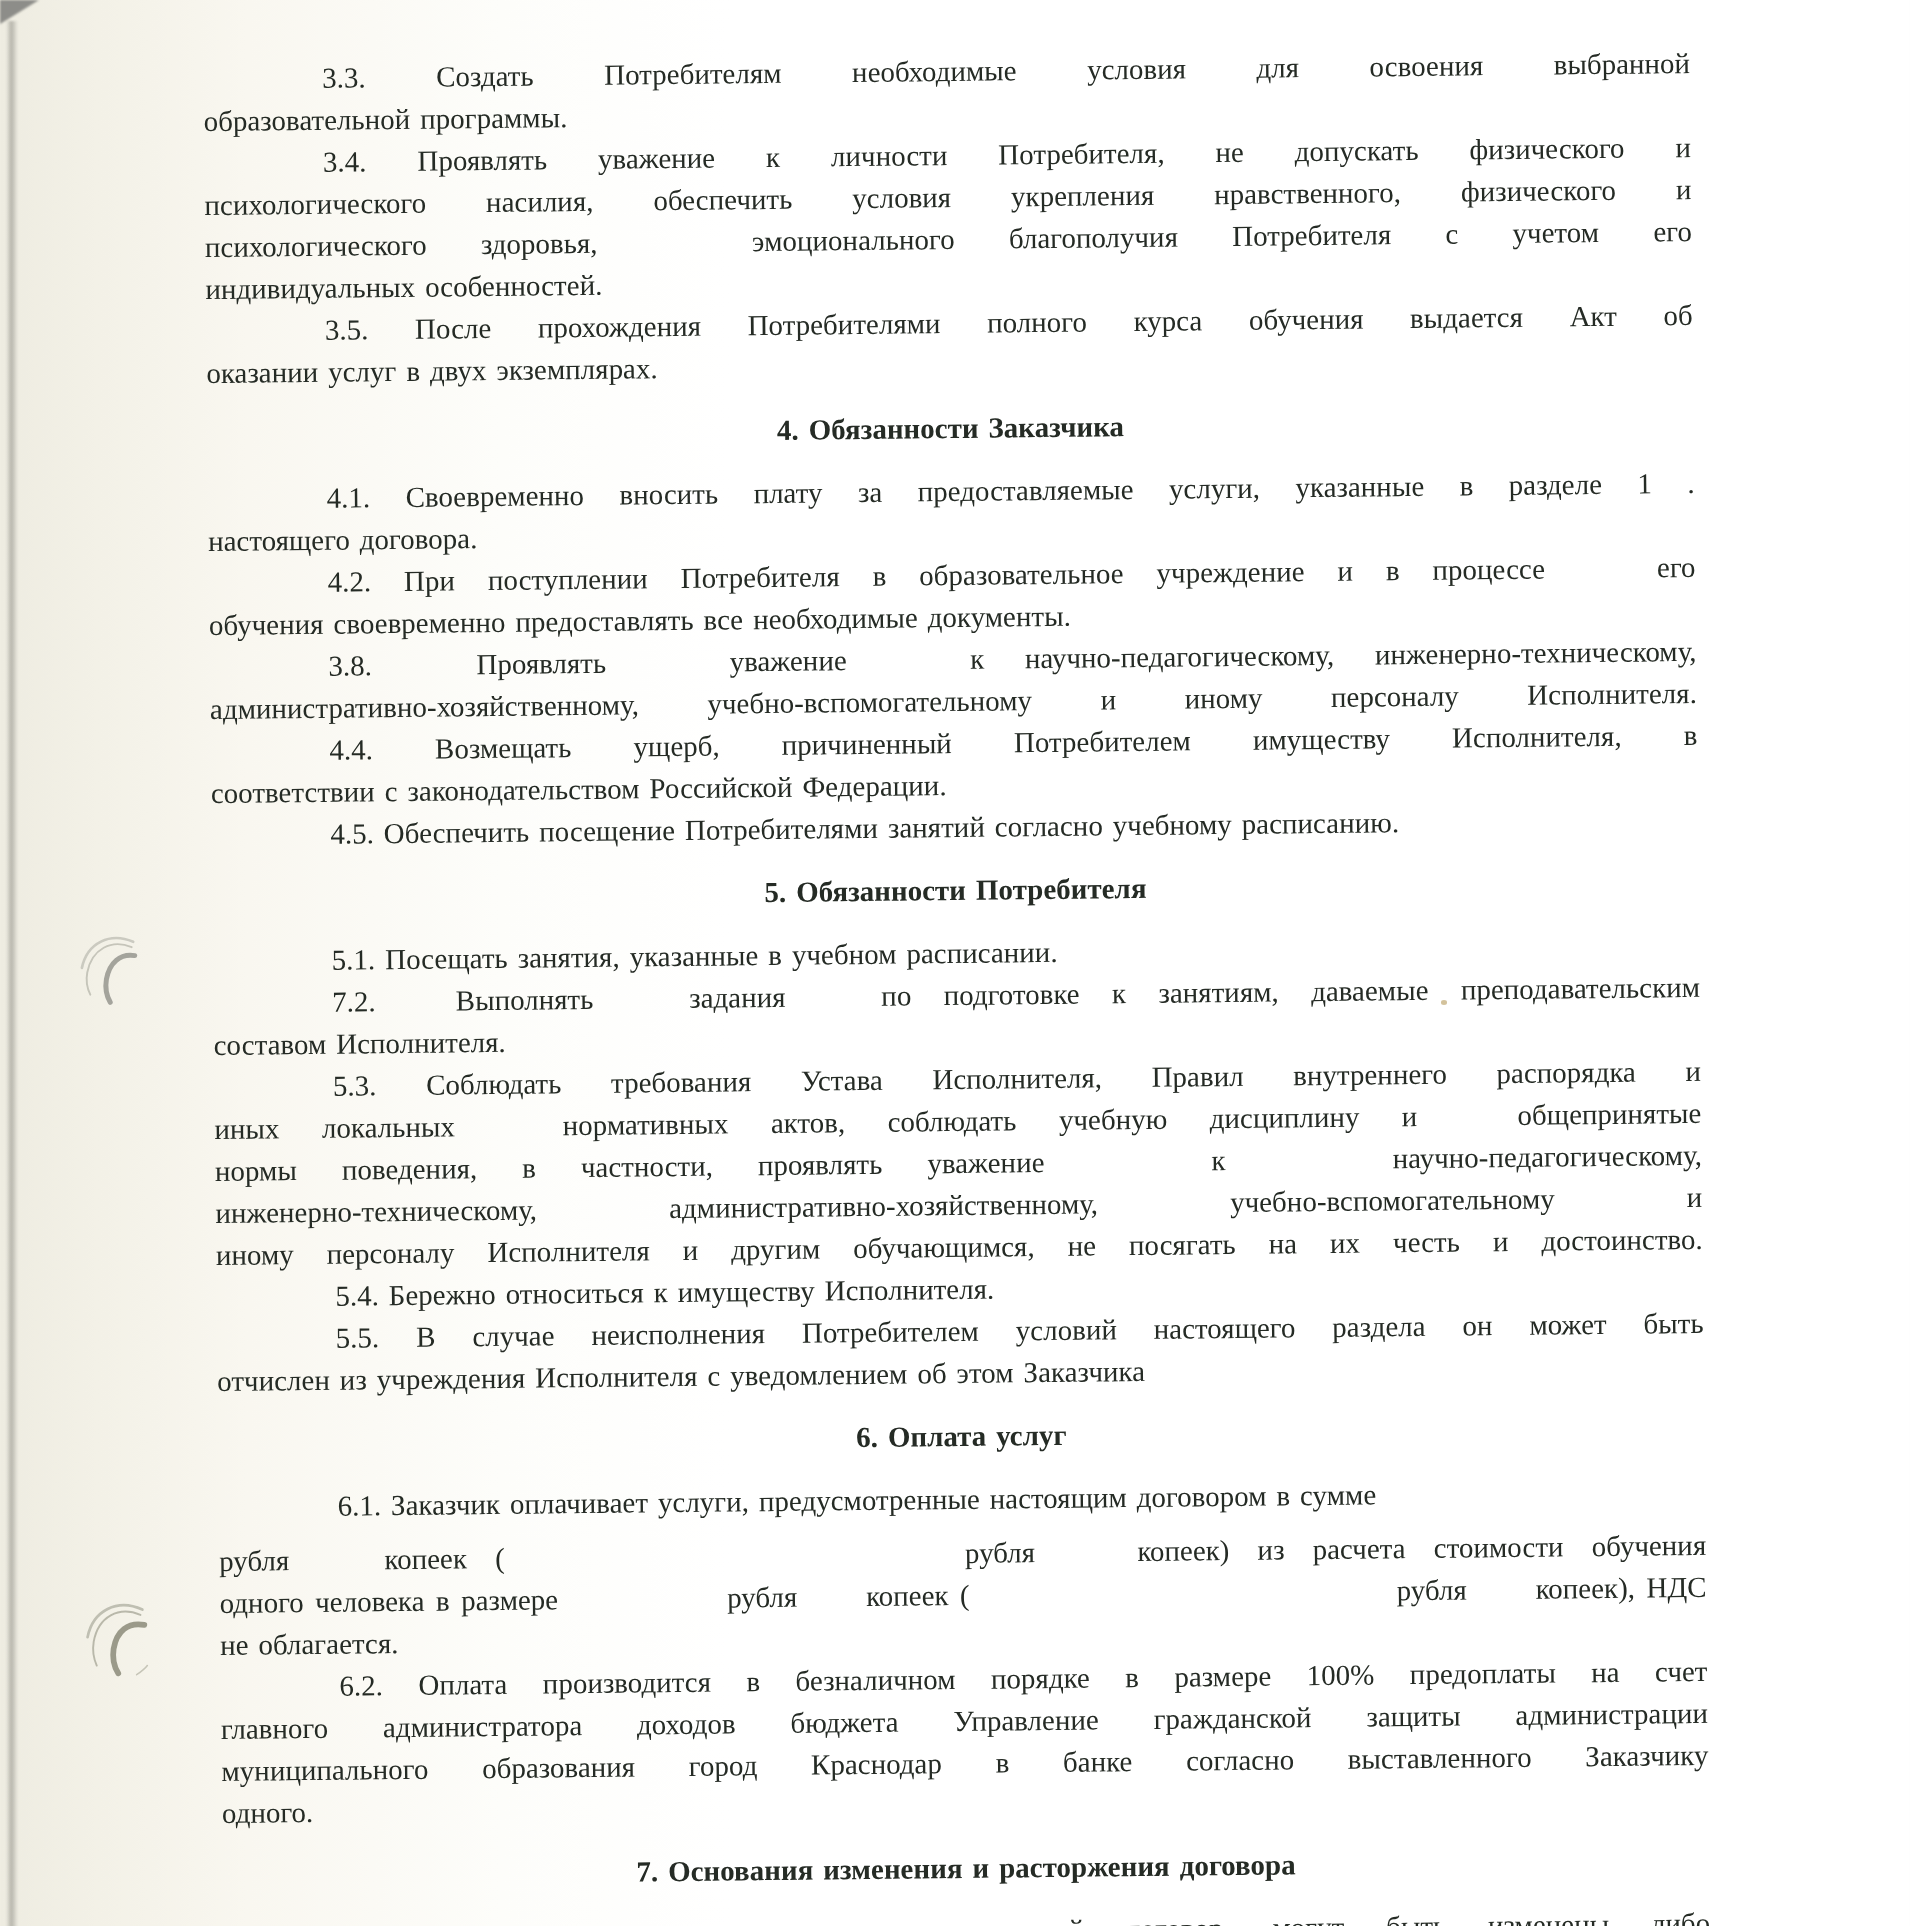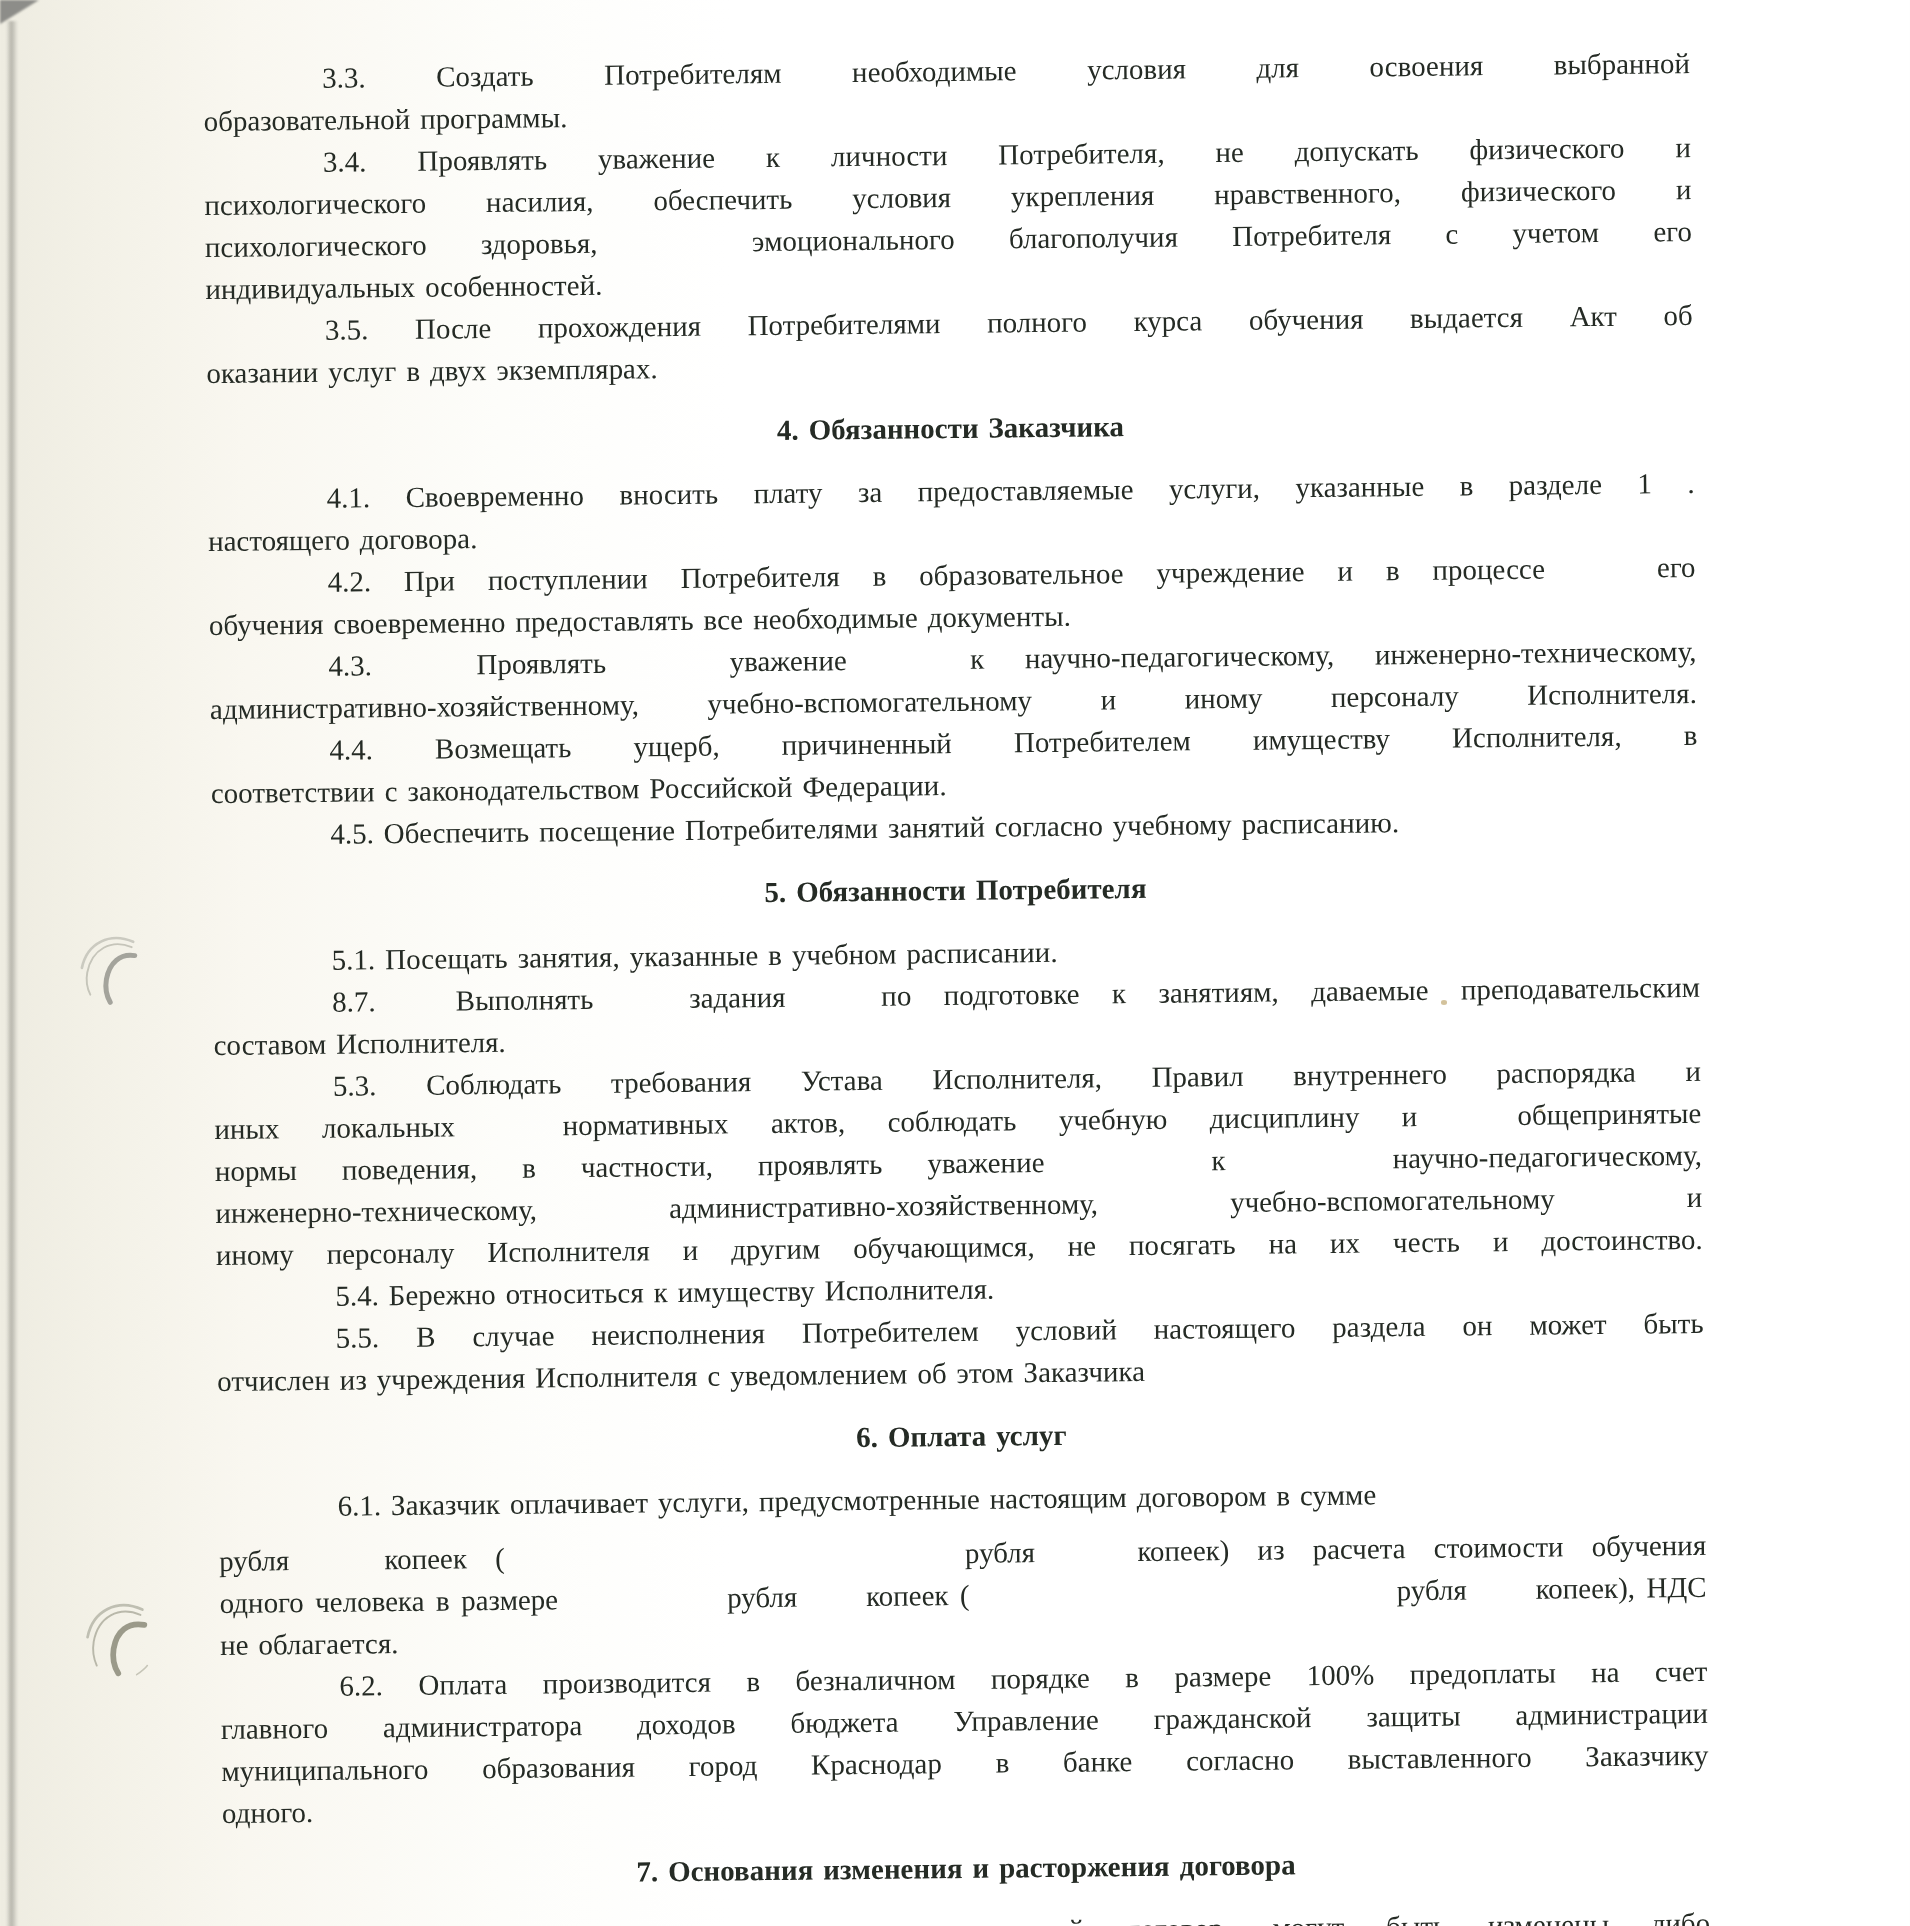--- a/index.html
+++ b/index.html
@@ -85,36 +85,36 @@
       <div class="hd">4. Обязанности Заказчика</div>
       <div class="para">
         <div class="ln j ind"><span>4.1. Своевременно вносить плату за предоставляемые услуги, указанные в разделе 1 .</span> </div>
         <div class="ln"><span>настоящего договора.</span> </div>
       </div>
       <div class="para">
         <div class="ln j ind"><span>4.2. При поступлении Потребителя в образовательное учреждение и в процессе</span> <span class="gap" style="width: 46px;"></span> <span>его</span> </div>
         <div class="ln"><span>обучения своевременно предоставлять  все  необходимые документы.</span> </div>
       </div>
       <div class="para">
-        <div class="ln j ind"><span>4.3.</span> <span class="gap" style="width: 23px;"></span> <span>Проявлять</span> <span class="gap" style="width: 42px;"></span> <span>уважение</span> <span class="gap" style="width: 42px;"></span> <span>к научно-педагогическому, инженерно-техническому,</span> </div>
+        <div class="ln j ind"><span>3.8.</span> <span class="gap" style="width: 23px;"></span> <span>Проявлять</span> <span class="gap" style="width: 42px;"></span> <span>уважение</span> <span class="gap" style="width: 42px;"></span> <span>к научно-педагогическому, инженерно-техническому,</span> </div>
         <div class="ln j"><span>административно-хозяйственному, учебно-вспомогательному и иному персоналу Исполнителя.</span> </div>
       </div>
       <div class="para">
         <div class="ln j ind"><span>4.4. Возмещать ущерб, причиненный Потребителем имуществу Исполнителя, в</span> </div>
         <div class="ln"><span>соответствии с законодательством Российской Федерации.</span> </div>
       </div>
       <div class="para">
         <div class="ln ind"><span>4.5. Обеспечить посещение Потребителями занятий согласно учебному расписанию.</span> </div>
       </div>
       <div class="hd">5. Обязанности Потребителя</div>
       <div class="para">
         <div class="ln ind"><span>5.1. Посещать занятия, указанные в учебном расписании.</span> </div>
       </div>
       <div class="para">
-        <div class="ln j ind"><span>8.7.</span> <span class="gap" style="width: 15.4px;"></span> <span>Выполнять</span> <span class="gap" style="width: 31px;"></span> <span>задания</span> <span class="gap" style="width: 31px;"></span> <span>по подготовке к занятиям, даваемые преподавательским</span> </div>
+        <div class="ln j ind"><span>7.2.</span> <span class="gap" style="width: 15.4px;"></span> <span>Выполнять</span> <span class="gap" style="width: 31px;"></span> <span>задания</span> <span class="gap" style="width: 31px;"></span> <span>по подготовке к занятиям, даваемые преподавательским</span> </div>
         <div class="ln"><span>составом  Исполнителя.</span> </div>
       </div>
       <div class="para">
         <div class="ln j ind"><span>5.3. Соблюдать требования Устава Исполнителя, Правил внутреннего распорядка и</span> </div>
         <div class="ln j"><span>иных локальных</span> <span class="gap" style="width: 23px;"></span> <span>нормативных актов, соблюдать учебную дисциплину и</span> <span class="gap" style="width: 15.4px;"></span> <span>общепринятые</span> </div>
         <div class="ln j"><span>нормы поведения, в частности, проявлять уважение</span> <span class="gap" style="width: 77px;"></span> <span>к</span> <span class="gap" style="width: 77px;"></span> <span>научно-педагогическому,</span> </div>
         <div class="ln j"><span>инженерно-техническому, административно-хозяйственному, учебно-вспомогательному и</span> </div>
         <div class="ln j"><span>иному персоналу Исполнителя и другим обучающимся, не посягать на их честь и достоинство.</span> </div>
       </div>
       <div class="para">

